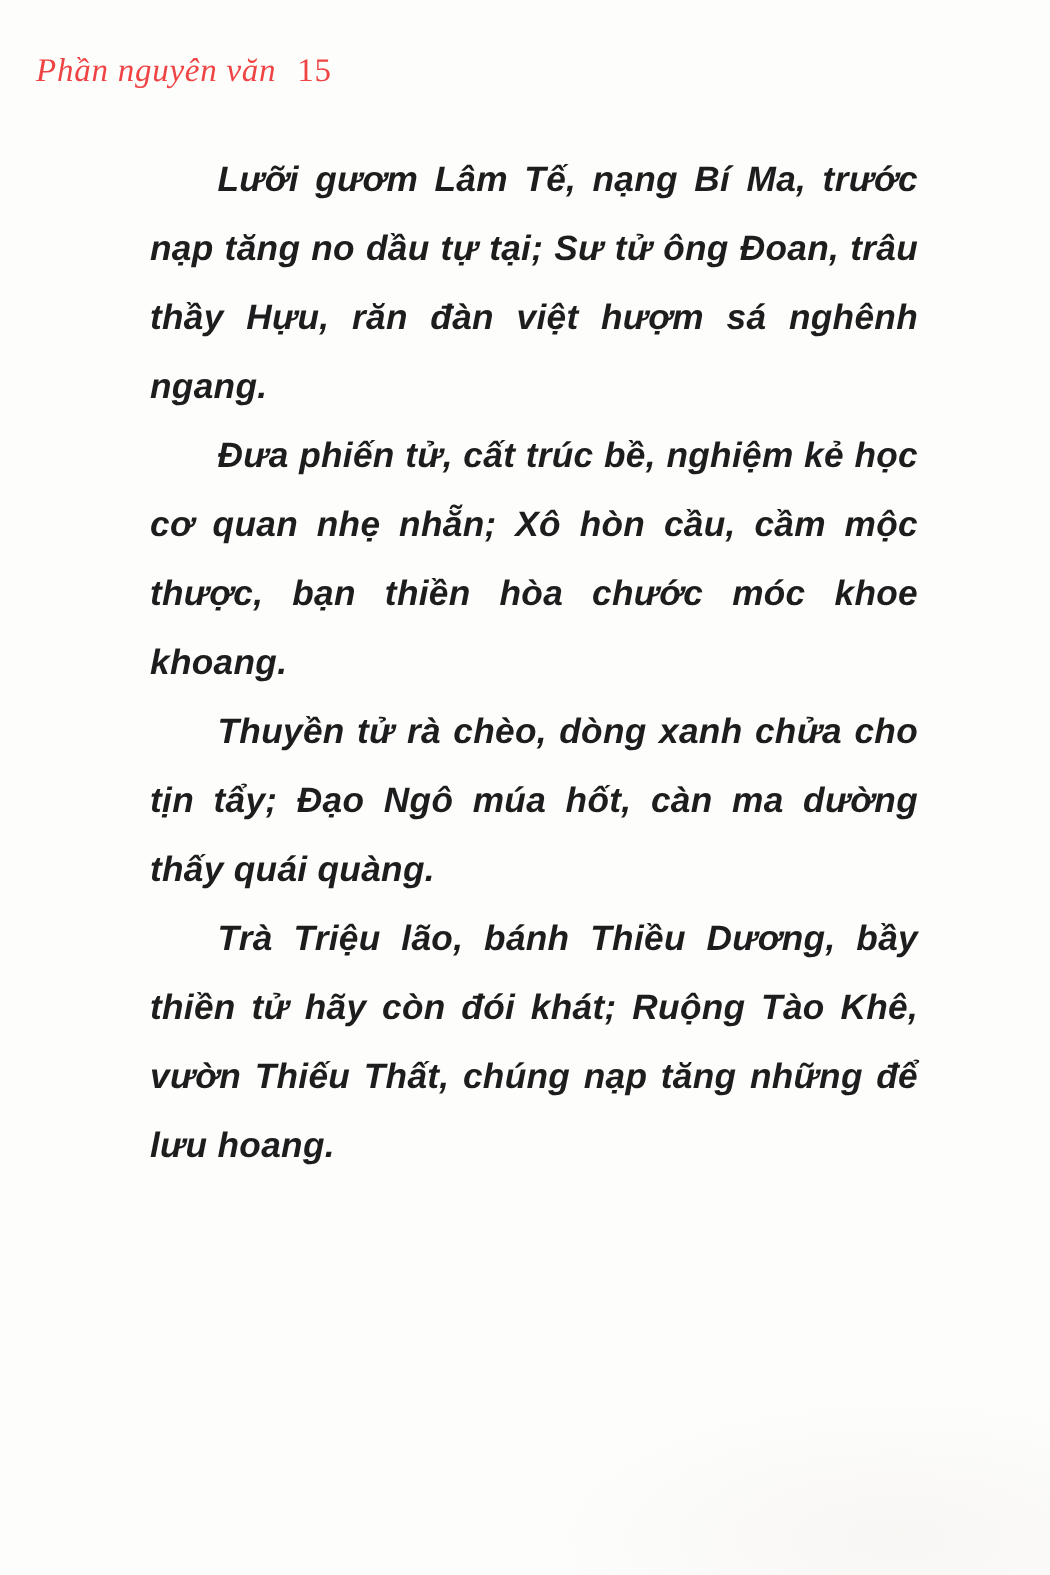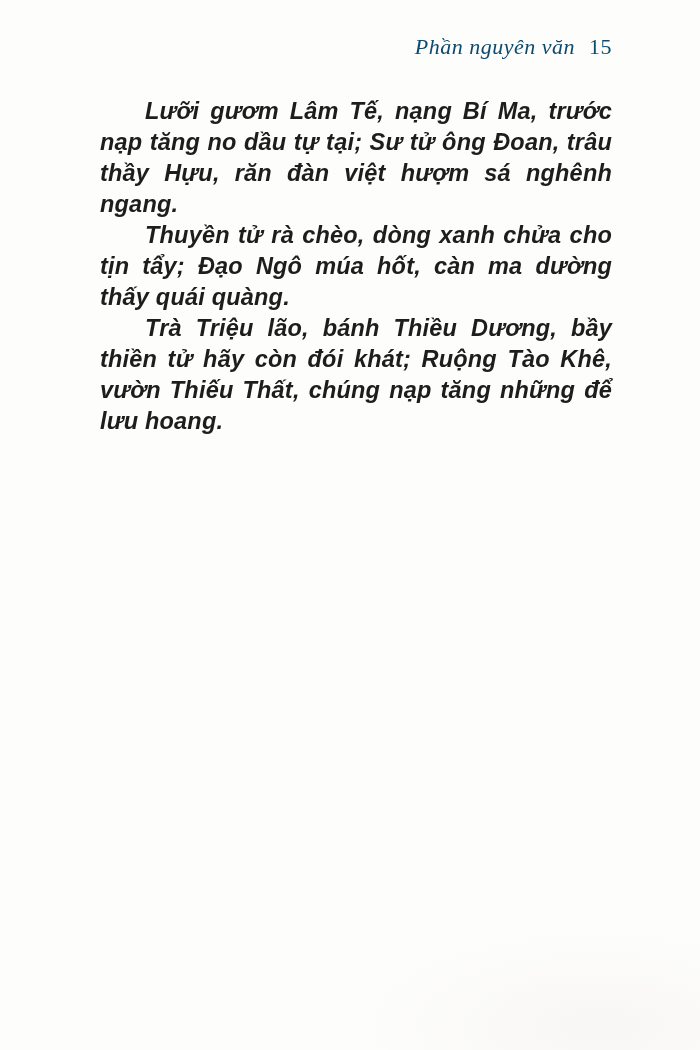--- a/index.html
+++ b/index.html
@@ -23,60 +23,61 @@
     right: 0; bottom: 0;
     width: 340px; height: 120px;
     background: radial-gradient(ellipse at 70% 80%, rgba(210,200,185,0.12), rgba(255,255,255,0) 70%);
     pointer-events: none;
   }
   .running-header {
     position: absolute;
     top: 34px;
     left: 0;
     width: 612px;
-    text-align: right;
     font-family: "Liberation Serif", "DejaVu Serif", serif;
     font-size: 22px;
-    color: #0c4a6e;
+    color: #ef4444;
     letter-spacing: 0.5px;
+    padding-left: 24px;
   }
   .running-title {
     font-style: italic;
   }
   .page-number {
     font-style: normal;
     margin-left: 14px;
   }
   .body-text {
     position: absolute;
     top: 96px;
     left: 100px;
     width: 512px;
     color: #1d1d1d;
   }
   .para {
     margin: 0;
     font-size: 23.5px;
     font-weight: bold;
     font-style: italic;
-    line-height: 31px;
+    line-height: 46px;
     text-align: justify;
     text-indent: 45px;
     letter-spacing: 0.2px;
   }
 </style>
 </head>
 <body>
 
 <div class="page">
 
   <div class="running-header">
     <span class="running-title">Phần nguyên văn</span><span class="page-number">15</span>
   </div>
 
   <div class="body-text">
     <p class="para">Lưỡi gươm Lâm Tế, nạng Bí Ma, trước nạp tăng no dầu tự tại; Sư tử ông Đoan, trâu thầy Hựu, răn đàn việt hượm sá nghênh ngang.</p>
+    <p class="para">Đưa phiến tử, cất trúc bề, nghiệm kẻ học cơ quan nhẹ nhẵn; Xô hòn cầu, cầm mộc thược, bạn thiền hòa chước móc khoe khoang.</p>
     <p class="para">Thuyền tử rà chèo, dòng xanh chửa cho tịn tẩy; Đạo Ngô múa hốt, càn ma dường thấy quái quàng.</p>
     <p class="para">Trà Triệu lão, bánh Thiều Dương, bầy thiền tử hãy còn đói khát; Ruộng Tào Khê, vườn Thiếu Thất, chúng nạp tăng những để lưu hoang.</p>
 
   </div>
 
 </div>
 
 </body></html>

